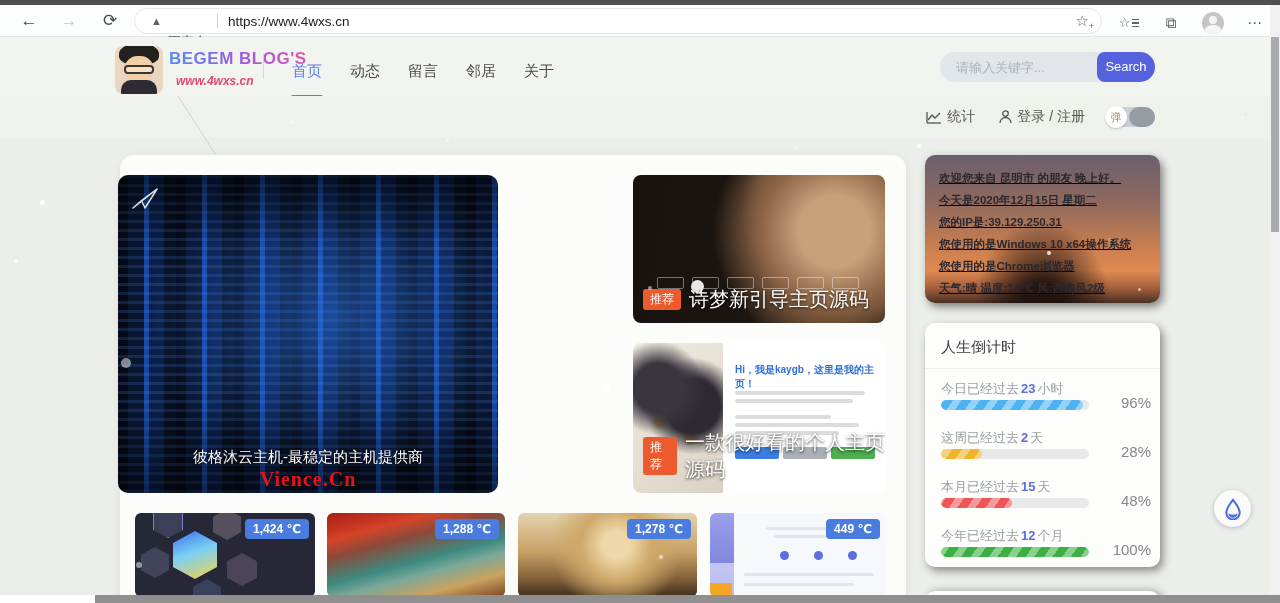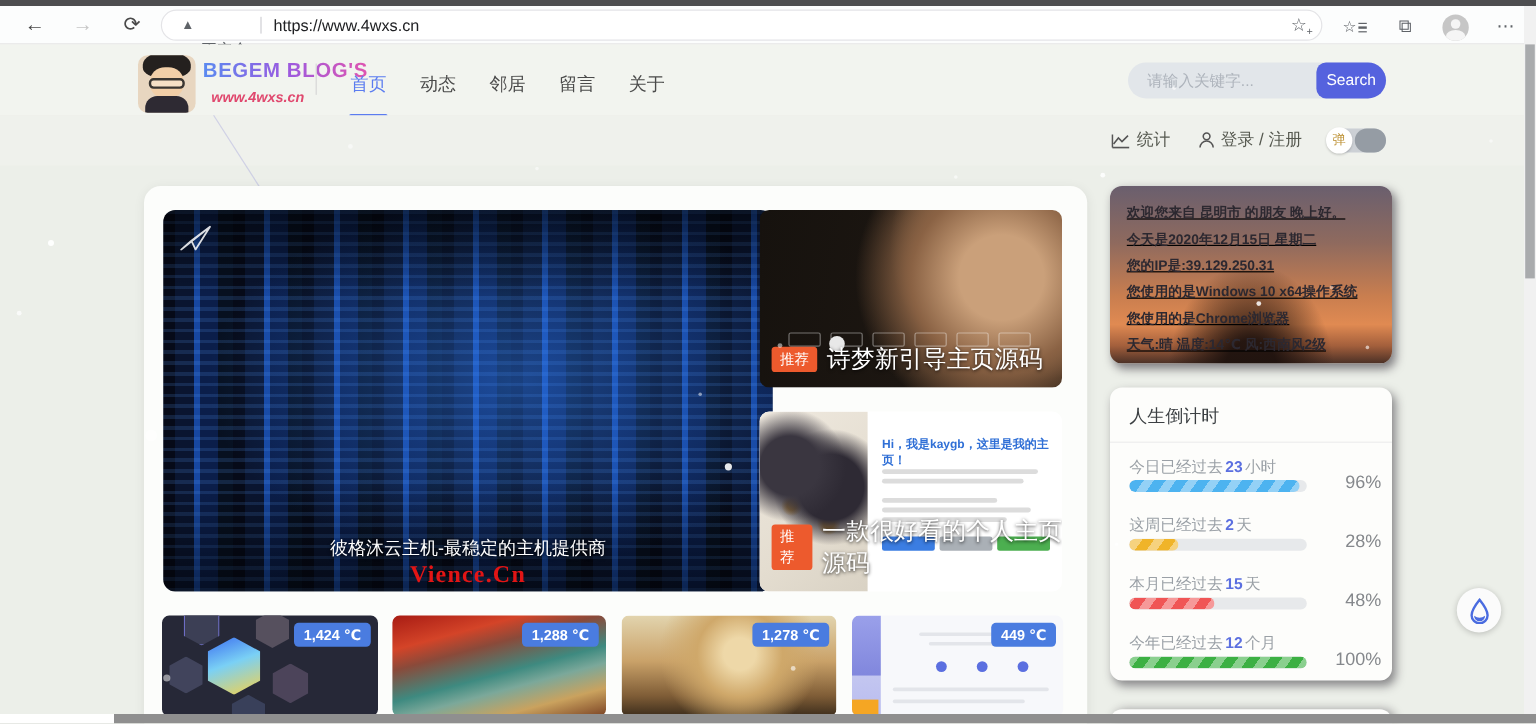--- a/index.html
+++ b/index.html
@@ -54,21 +54,21 @@
   .toggle .knob { position:absolute; right:0; top:0; width:26px; height:20px; border-radius:10px; background:#959ca4; }
   .toggle .tag { position:absolute; left:-4px; top:-1px; width:22px; height:22px; border-radius:50%; background:#fff; box-shadow:0 1px 2px rgba(0,0,0,.2); text-align:center; line-height:22px; font-size:11px; color:#bb8e2e; }
 
   
   .snow { position:absolute; border-radius:50%; background:#fff; }
   .constellation { position:absolute; left:0; top:90px; pointer-events:none; }
 
   
   .main-card { position:absolute; left:120px; top:155px; width:786px; height:460px; background:#fcfdfb; border-radius:14px; box-shadow:0 2px 10px rgba(0,0,0,.07); }
 
-  .slider { position:absolute; left:136px; top:175px; width:508px; height:318px; border-radius:10px; overflow:hidden; cursor:pointer;
+  .slider { position:absolute; left:118px; top:175px; width:380px; height:318px; border-radius:10px; overflow:hidden; cursor:pointer;
     background:
       linear-gradient(180deg, rgba(0,0,0,.55), rgba(0,0,0,0) 22%, rgba(0,0,0,0) 72%, rgba(0,0,0,.5)),
       radial-gradient(ellipse at 58% 45%, rgba(50,130,255,.45), transparent 62%),
       repeating-linear-gradient(0deg, rgba(90,160,255,.16) 0 3px, transparent 3px 9px),
       repeating-linear-gradient(90deg, #060a18 0 10px, #0a1530 10px 26px, #1747a0 26px 31px, #0b1e4a 31px 46px, #071020 46px 58px),
       linear-gradient(180deg,#0a1226,#0d1c3e 50%,#091226); }
   .slider .caption { position:absolute; left:0; right:0; bottom:26px; text-align:center; color:#fff; font-size:15px; text-shadow:0 1px 3px rgba(0,0,0,.8); }
   .slider .watermark { position:absolute; left:0; right:0; bottom:2px; text-align:center; color:#e21515; font-size:20px; font-weight:700; font-family:"Liberation Serif","DejaVu Serif",serif; letter-spacing:1px; }
   .plane { position:absolute; left:14px; top:12px; opacity:.85; }
 
@@ -177,22 +177,22 @@
       <span class="face"></span>
       <span class="body"></span>
       <span class="glasses"></span>
     </div>
     <div class="logo-title">BEGEM BLOG'S</div>
     <div class="logo-sub">www.4wxs.cn</div>
     <div class="logo-sep"></div>
     <div class="main-nav">
       <div class="item active">首页</div>
       <div class="item">动态</div>
+      <div class="item">留言</div>
       <div class="item">邻居</div>
-      <div class="item">留言</div>
       <div class="item">关于</div>
     </div>
     <div class="search-pill"></div>
     <div class="search-input">请输入关键字...</div>
     <div class="search-btn">Search</div>
   </div>
 
   <div class="subnav">
     <div class="sub-right">
       <span class="sub-link">

